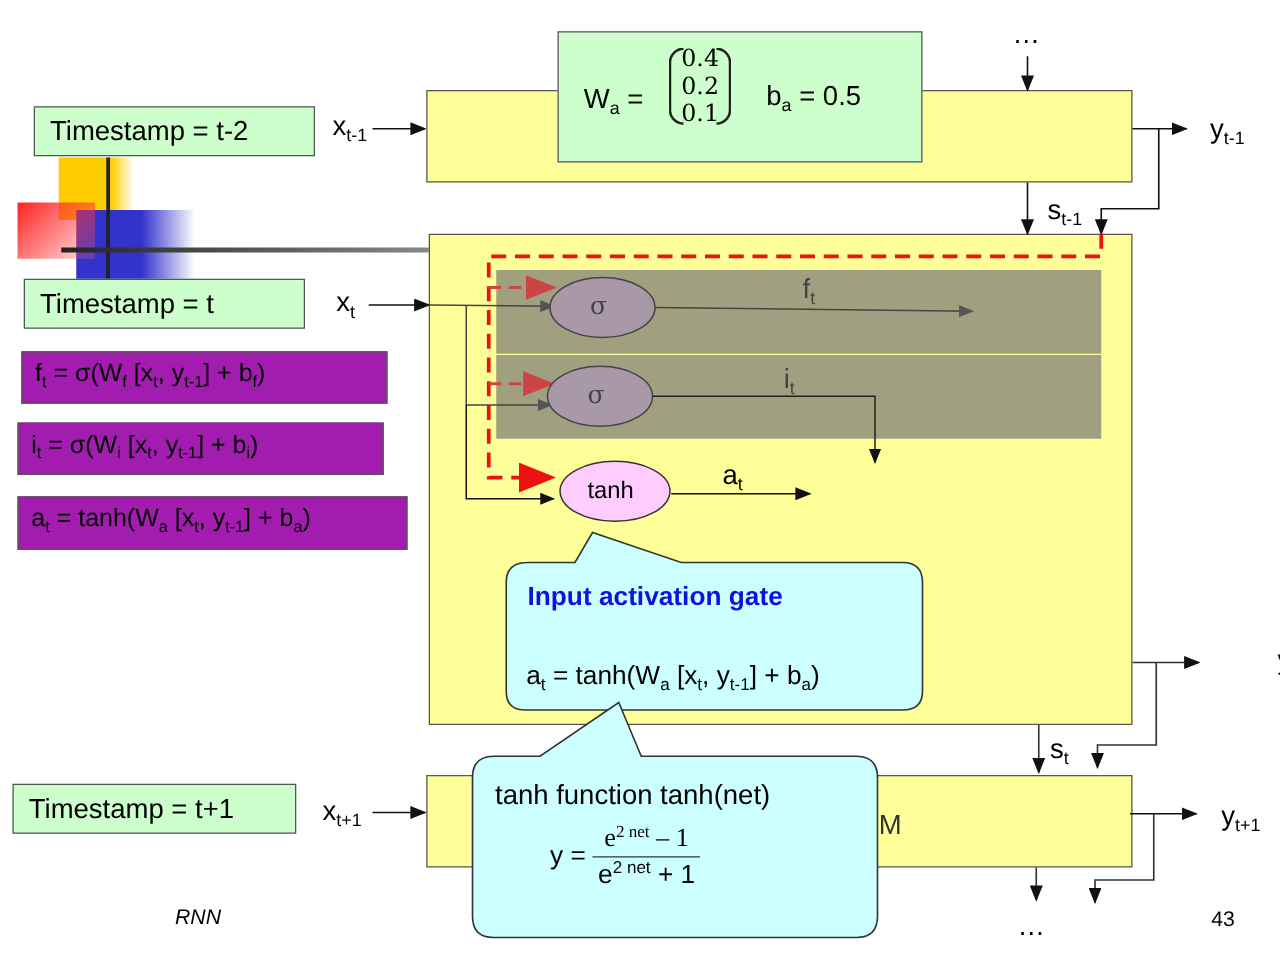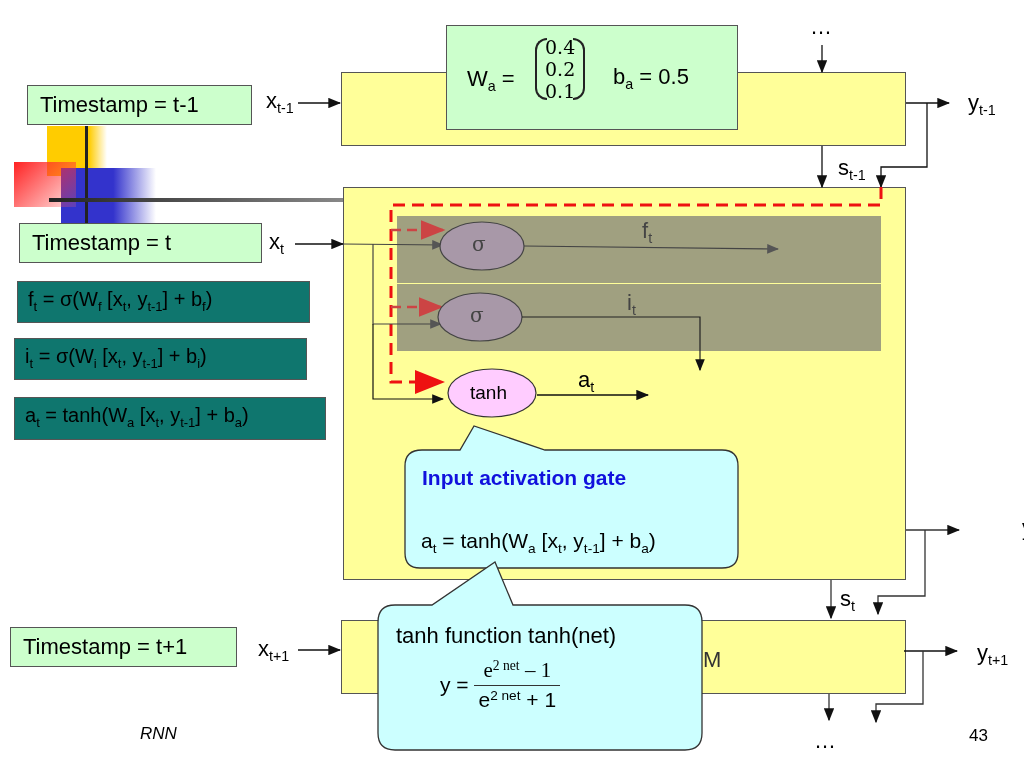--- a/index.html
+++ b/index.html
@@ -6,21 +6,21 @@
     body {
       width: 1024px; height: 768px; position: relative; overflow: hidden;
       background: #ffffff;
       font-family: "Liberation Sans", sans-serif;
       color: #000;
     }
     .abs { position: absolute; }
     .box { position: absolute; box-sizing: border-box; border: 1.5px solid #555; }
     .yellow { background: #ffff99; }
     .green { background: #ccffcc; }
-    .pink { background: #0f766e; }
+    .pink { background: #a21caf; }
     .label-text { font-size: 22px; white-space: nowrap; }
     sub { font-size: 0.65em; vertical-align: -0.35em; line-height: 0; }
     sup { font-size: 0.65em; vertical-align: 0.55em; line-height: 0; }
     .ts { font-size: 22px; padding: 6px 12px; }
     .eq { font-size: 20px; padding: 6px 10px; }
     svg#diagram { position: absolute; left: 0; top: 0; }
     .callout-text { position: absolute; white-space: nowrap; }
     .frac { display: inline-block; vertical-align: middle; text-align: center; }
     .frac .num { display: block; padding: 0 4px 2px; border-bottom: 1.5px solid #333; font-family: Liberation Serif, serif; }
     .frac .den { display: block; padding: 2px 4px 0; }
@@ -115,23 +115,23 @@
       <span class="paren r"></span>
     </span>
   </div>
   <div class="abs label-text" style="left:166px; top:38px;">
     <span>b</span><sub>a</sub>
     <span>= 0.5</span>
   </div>
 </div>
 
 <div class="box green ts" style="left:27px; top:85px; width:225px;">
-  <span>Timestamp = t-1</span>
-</div>
-<div class="box green ts" style="left:19px; top:223px; width:243px;">
+  <span>Timestamp = t-2</span>
+</div>
+<div class="box green ts" style="left:19px; top:223px; width:225px;">
   <span>Timestamp = t</span>
 </div>
 <div class="box green ts" style="left:10px; top:627px; width:227px;">
   <span>Timestamp = t+1</span>
 </div>
 
 <div class="abs label-text" style="left:266px; top:88px;">
   <span>x</span><sub>t-1</sub>
 </div>
 <div class="abs label-text" style="left:269px; top:229px;">

